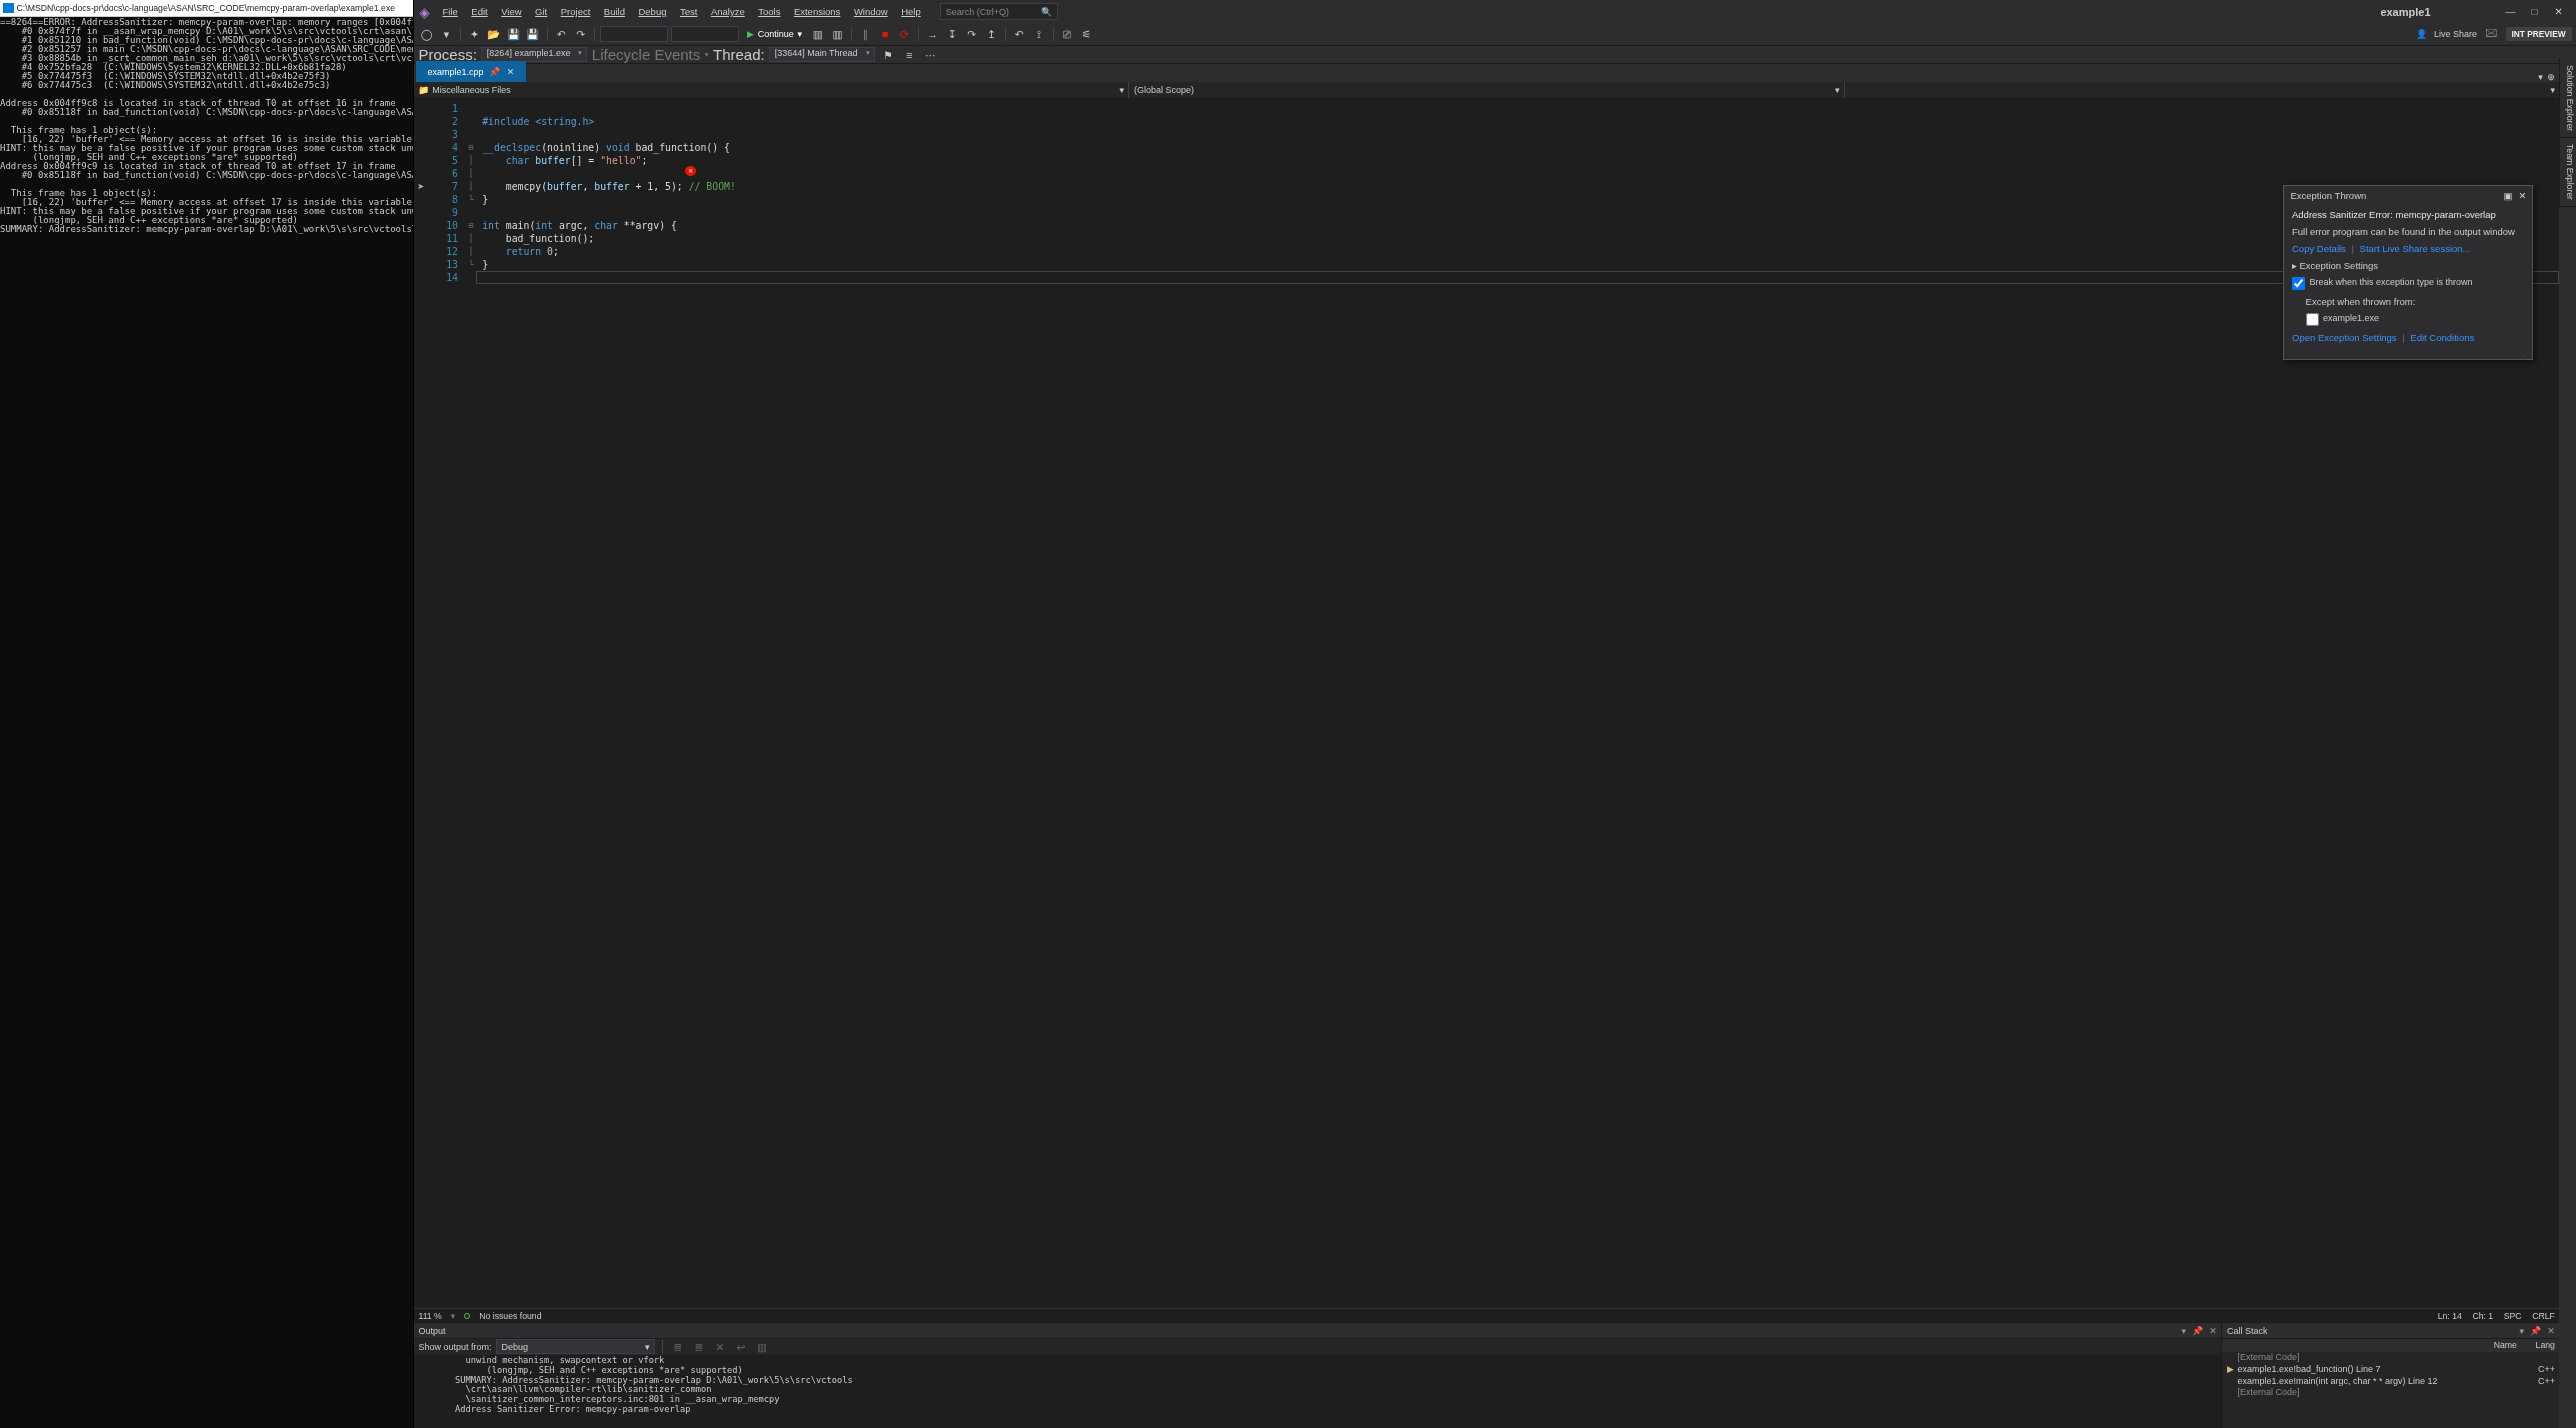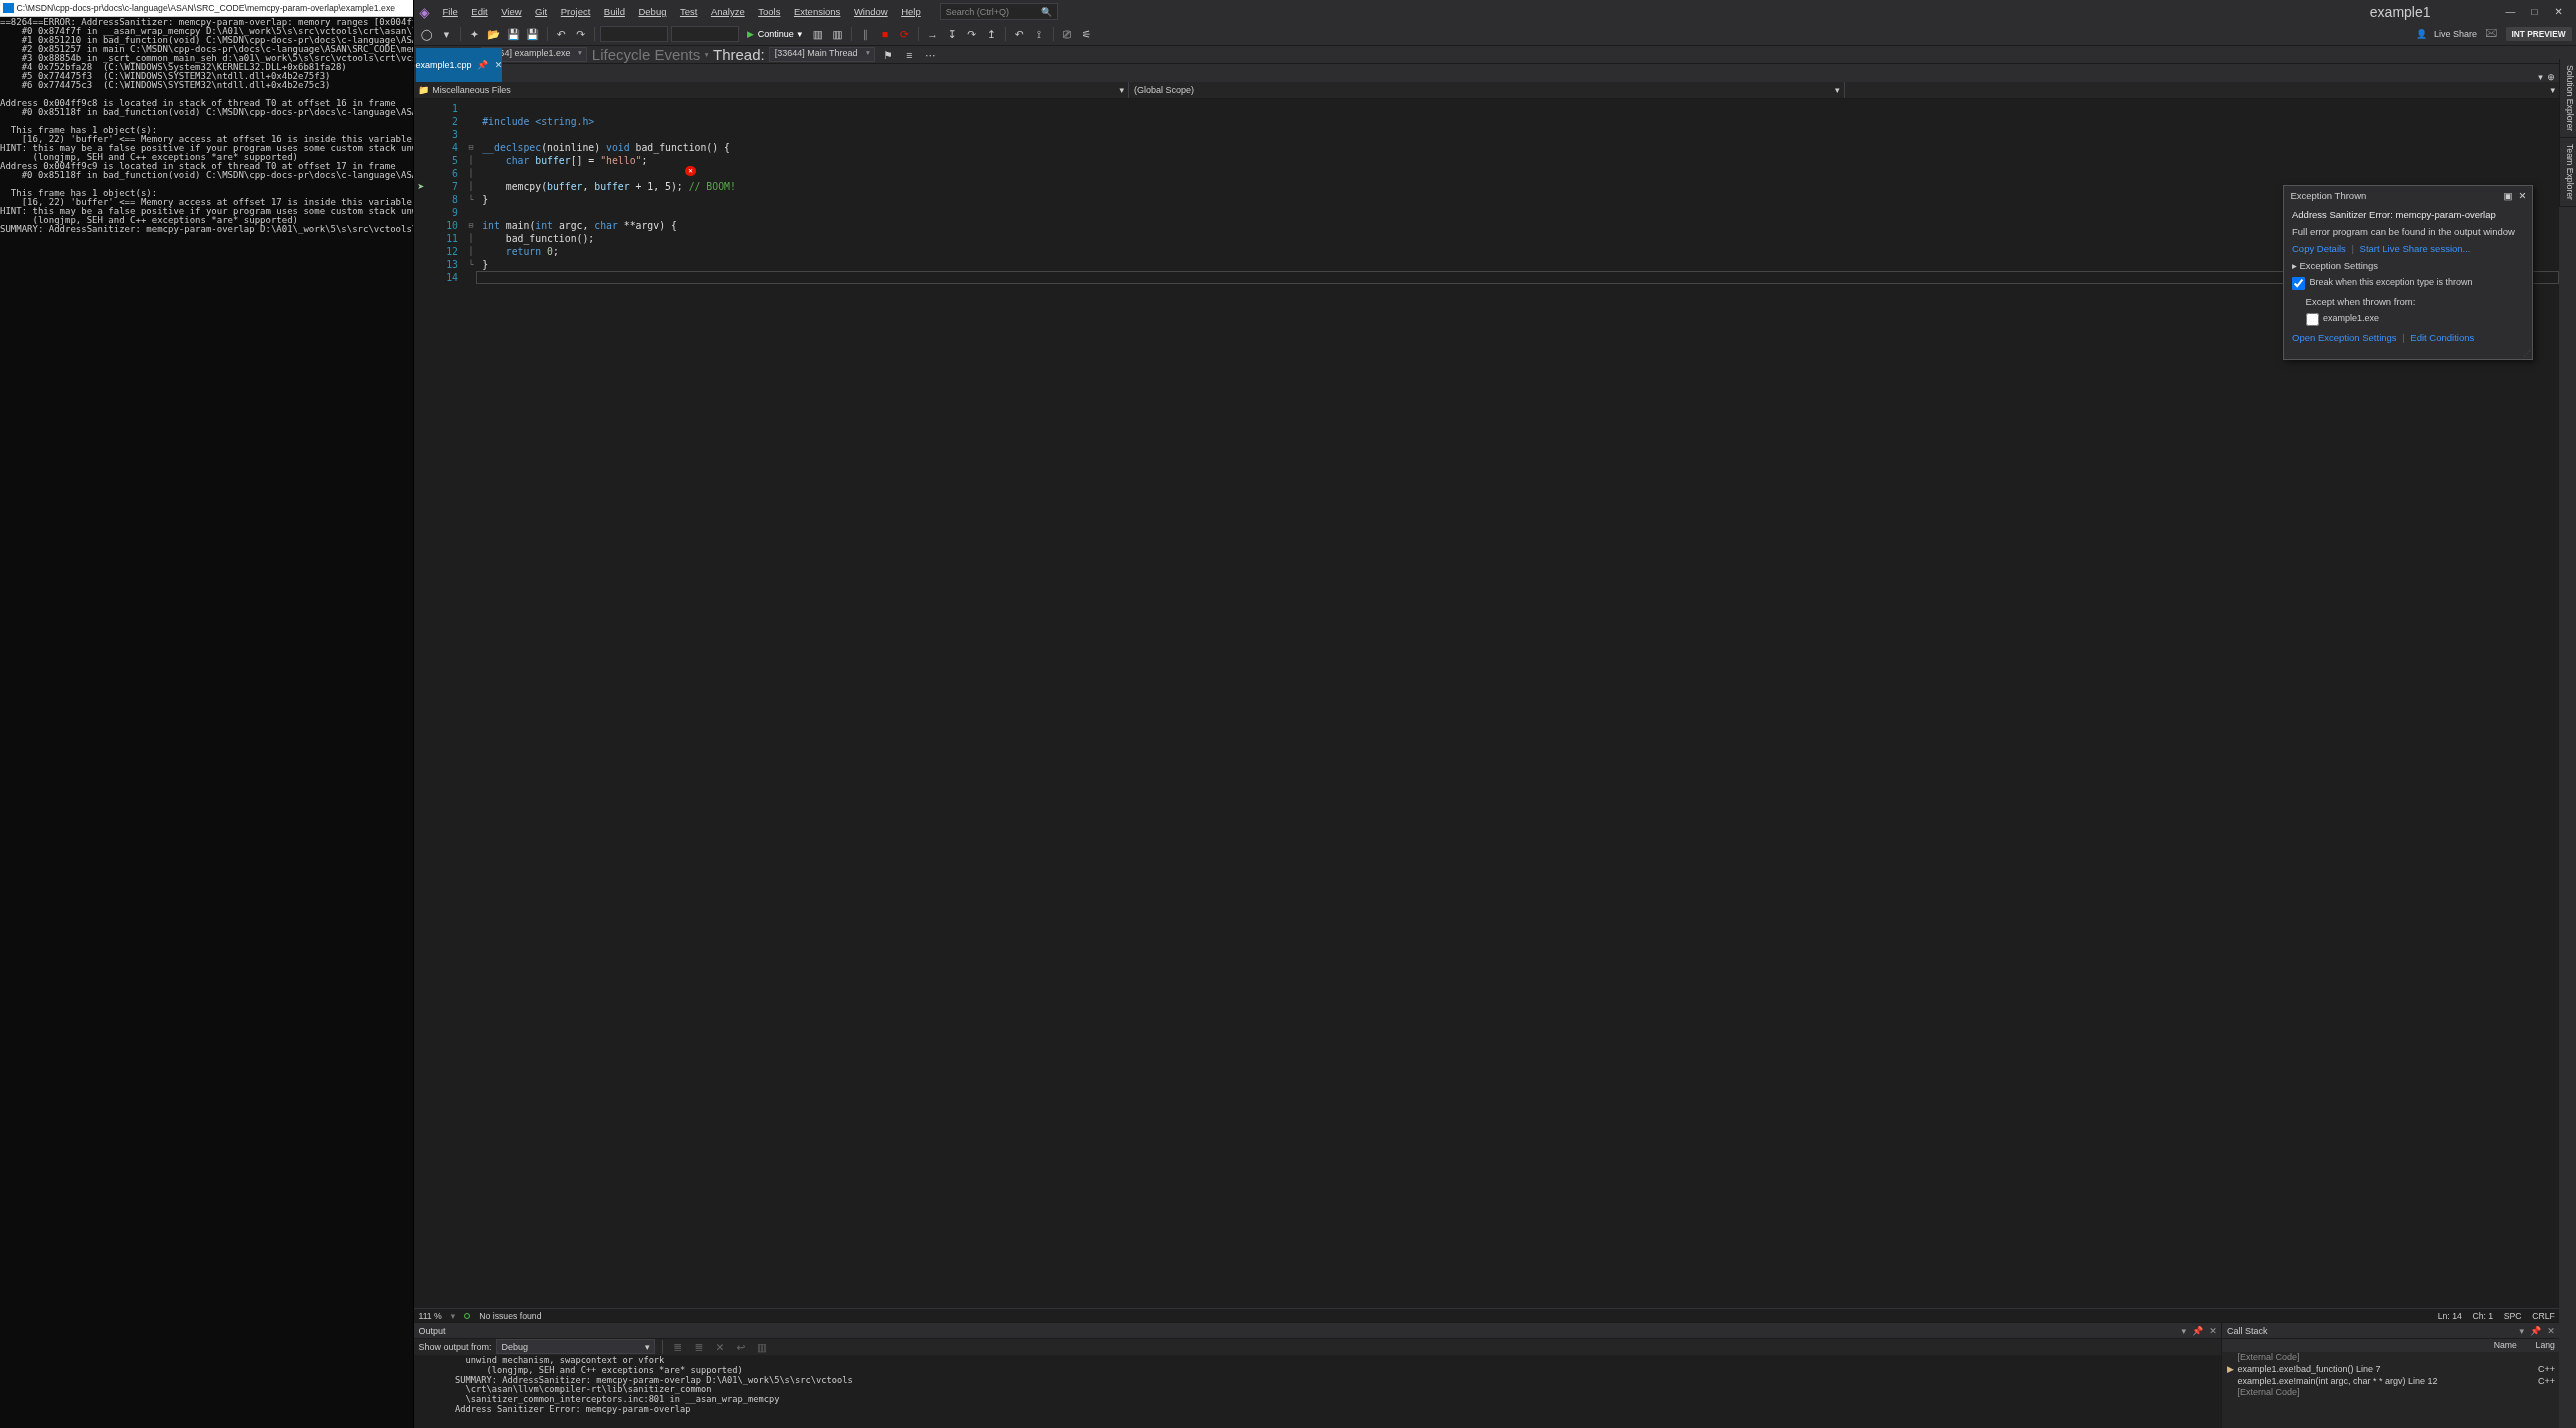--- a/index.html
+++ b/index.html
@@ -41,21 +41,21 @@
   .vs-logo { color: #b180d7; font-size: 13.6px; width: 15px; text-align:center; }
   .menu { display: flex; gap: 1.5px; }
   .menu-item { padding: 3px 6px; color: #ccc; font-size: 9.5px; text-decoration: underline; }
   .search {
     margin-left: 9px; flex: 0 0 118px; height: 16.6px; background: #252526;
     border: 0.8px solid #3f3f46; color: #888; display: flex; align-items: center;
     padding: 0 4.5px; font-size: 9px; justify-content: space-between;
   }
   .search .mag { color: #ccc; }
   .spacer { flex: 1; }
-  .doc-title { color: #ccc; font-size: 14px; padding: 0 61px 0 15px;}
+  .doc-title { color: #ccc; font-size: 11px; padding: 0 61px 0 15px; font-weight: bold;}
   .wincontrols { display:flex; gap: 7.6px; color:#ccc; padding: 0 6px;}
   .wincontrols span { width: 16.6px; text-align:center; font-size: 9.8px;}
 
   
   .toolbar {
     height: 23px; background: #2d2d30; display: flex; align-items: center; gap: 3px;
     padding: 0 4.5px; border-bottom: 0.8px solid #1b1b1c;
   }
   .tb-btn { width: 16.6px; height: 16.6px; color: #ccc; display:flex; align-items:center; justify-content:center; font-size: 10.6px;}
   .tb-sep { width:0.8px; height:13.6px; background:#444; margin:0 2.3px;}
@@ -83,22 +83,22 @@
     display:flex; flex-direction:column; border-left:0.8px solid #1b1b1c;
   }
   .rdock .tab {
     writing-mode: vertical-rl; padding:6px 1.5px; background:#2d2d30; color:#ccc; font-size:8.7px;
     border-bottom:0.8px solid #1b1b1c;
   }
 
   
   .doctabs { height:18px; background:#2d2d30; display:flex; align-items:flex-end; padding-left:1.5px; margin-right:16.6px;}
   .doctab {
-    background:#0e639c; color:#fff; height:34px; display:flex; align-items:center; gap:6px;
-    padding:0 0; font-size:9px;
+    background:#0e639c; color:#fff; height:21px; display:flex; align-items:center; gap:6px;
+    padding:0 12px; font-size:9px;
   }
   .doctab .pin { color:#cde;}
   .doctab .close { color:#cde; font-size:9px;}
   .doctabs-extra { margin-left:auto; display:flex; align-items:center; gap:4.5px; padding-right:4.5px; color:#ccc;}
 
   
   .navbar { height:16.6px; background:#252526; display:flex; margin-right:16.6px; border-bottom:0.8px solid #1b1b1c;}
   .navbar .nb {
     flex:1; border-right:0.8px solid #3f3f46; display:flex; align-items:center; padding:0 4.5px;
     color:#ccc; font-size:9px; justify-content:space-between;

